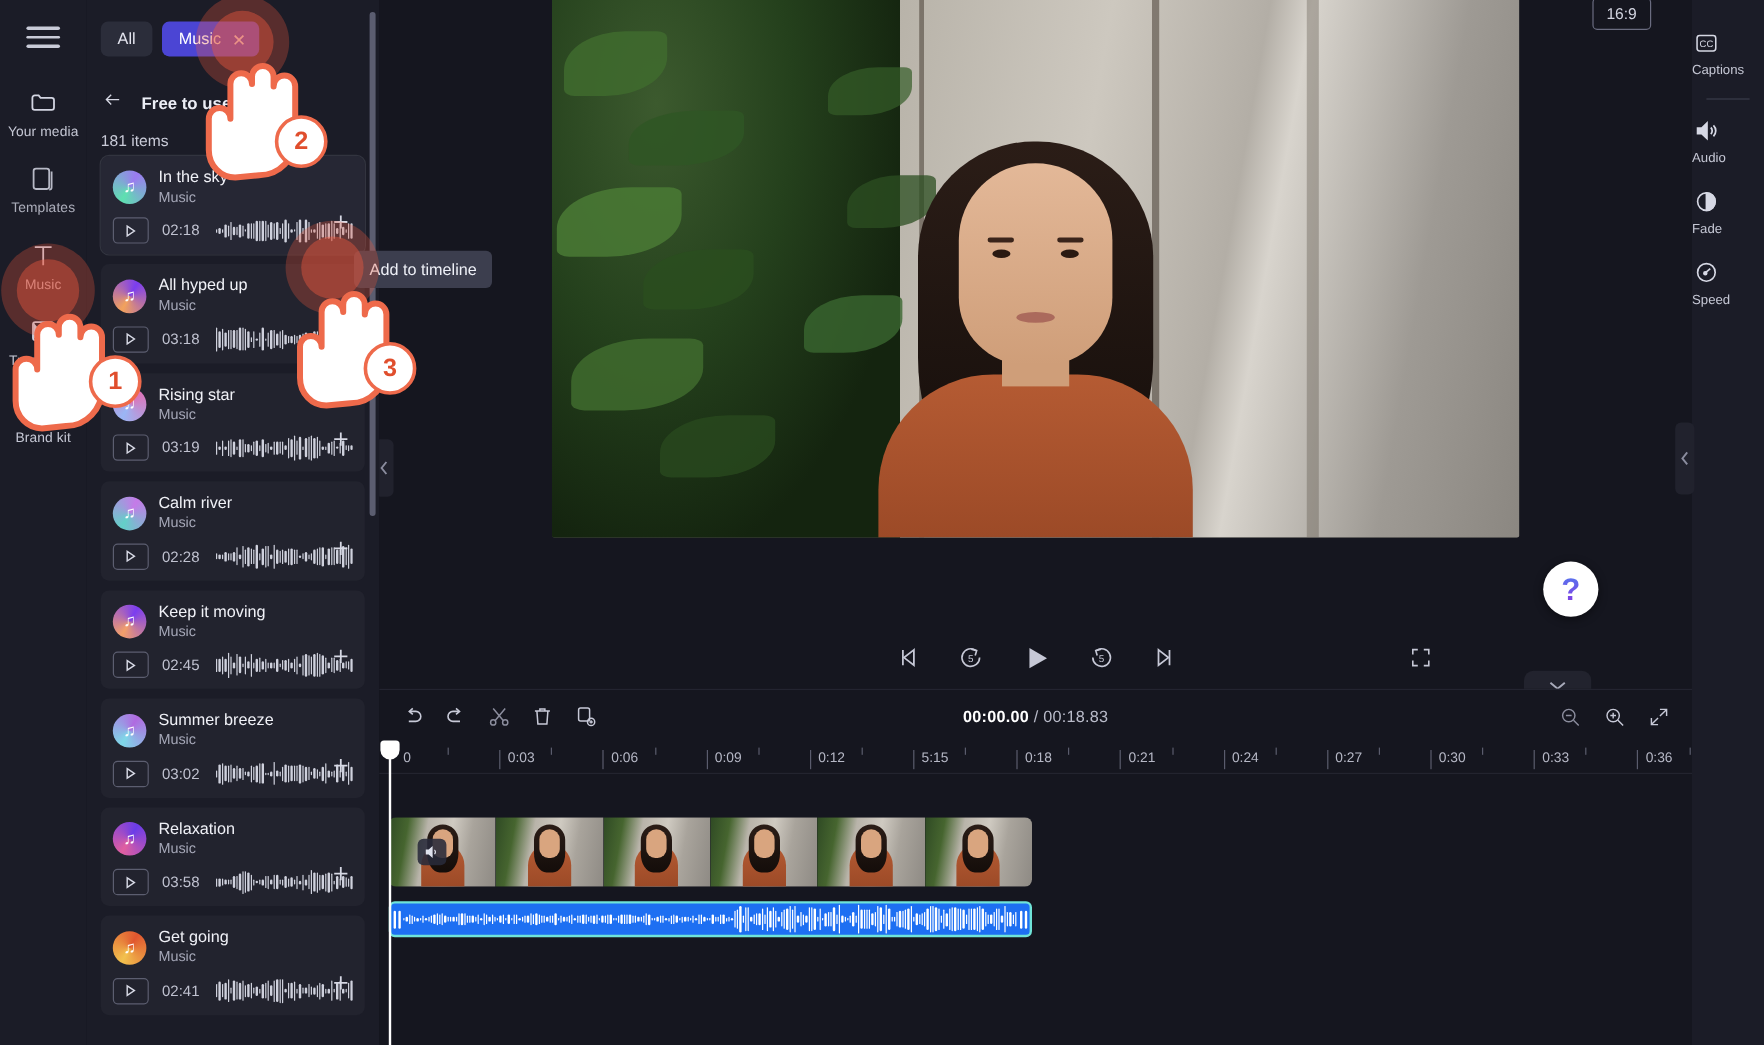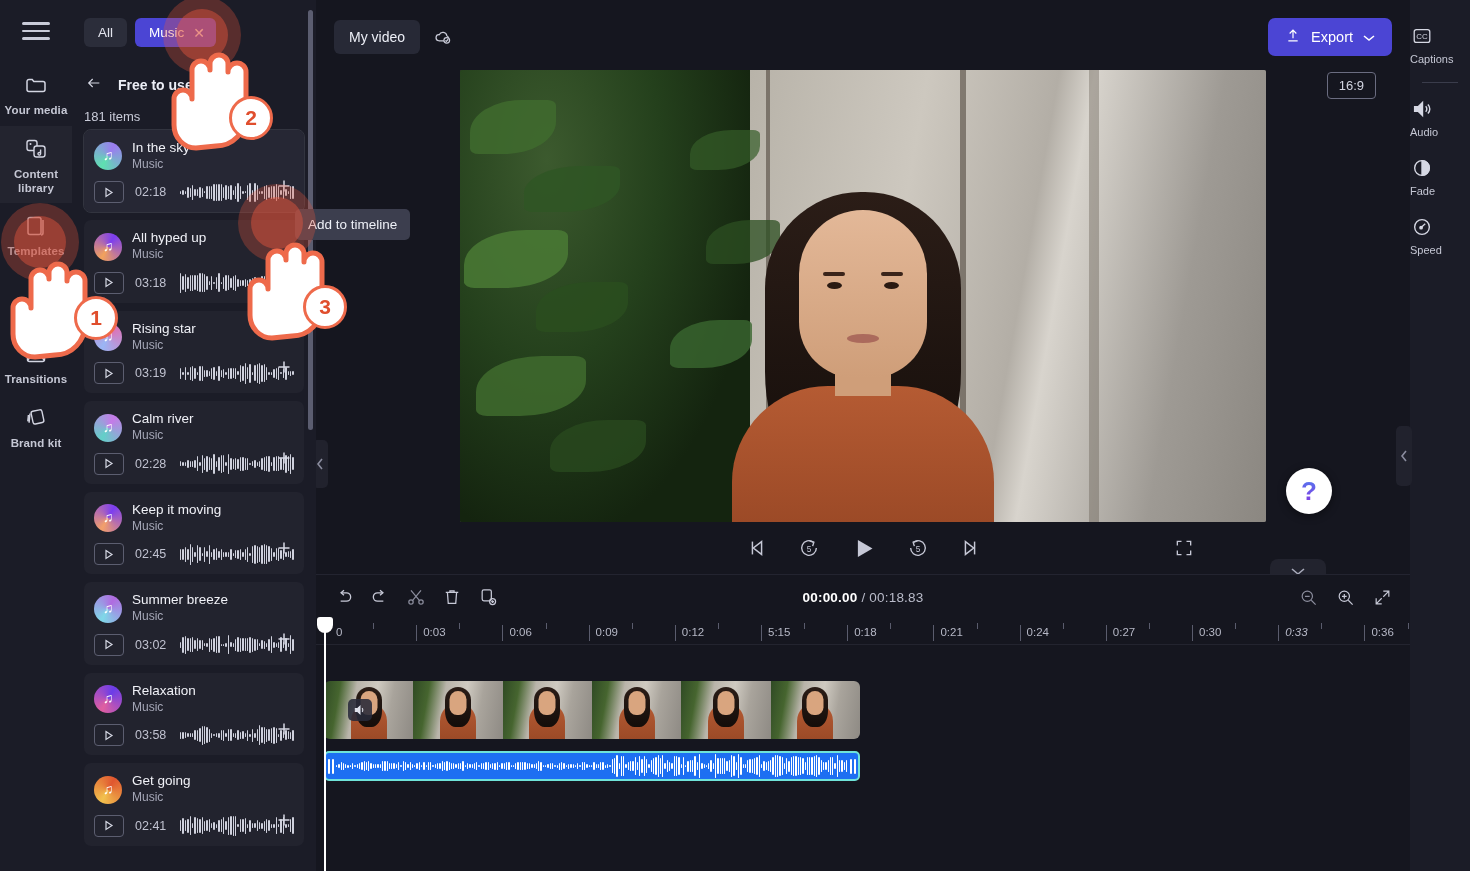--- a/index.html
+++ b/index.html
@@ -25,21 +25,21 @@
     position:relative; z-index:3;
   }
   .hamburger {
     width:72px; height:62px; display:flex; align-items:center; justify-content:center;
     cursor:pointer;
   }
   .ham-lines { width:28px; }
   .ham-lines i { display:block; height:2.5px; background:#c9cbd8; margin:5px 0; border-radius:2px;}
   .rail-item {
     width:72px; padding:10px 2px 8px; display:flex; flex-direction:column;
-    align-items:center; gap:6px; cursor:pointer; position:relative;font-weight:bold;
+    align-items:center; gap:6px; cursor:pointer; position:relative;
   }
   .rail-item.active { background:#23242f; }
   .rail-ico { height:26px; display:flex; align-items:center; justify-content:center; color:#d3d5e2;}
   .rail-lbl { font-size:11.5px; color:#c5c7d4; text-align:center; line-height:1.2; letter-spacing:.1px;}
   .rail-item.dim .rail-lbl, .rail-item.dim .rail-ico { opacity:.85; }
 
   
   .panel {
     width:244px; flex:0 0 244px; background:#1b1c27; height:871px;
     position:relative; overflow:hidden; z-index:2;
@@ -230,31 +230,20 @@
     <div class="rail-item">
       <span class="rail-ico">
         <svg width="24" height="24" viewBox="0 0 24 24" fill="none" stroke="currentColor" stroke-width="1.5">
           <path d="M3 8.5a2 2 0 0 1 2-2h3.2l1.6 2H19a2 2 0 0 1 2 2v6a2 2 0 0 1-2 2H5a2 2 0 0 1-2-2z"></path>
         </svg>
       </span>
       <span class="rail-lbl">Your media</span>
     </div>
 
 
-    <div class="rail-item active">
-      <span class="rail-ico">
-        <svg width="24" height="24" viewBox="0 0 24 24" fill="none" stroke="currentColor" stroke-width="1.4">
-          <rect x="3" y="3.5" width="10" height="10" rx="2.2"></rect>
-          <rect x="10" y="9" width="11" height="11" rx="2.6" fill="#23242f"></rect>
-          <circle cx="6.5" cy="7" r="1" fill="currentColor" stroke="none"></circle>
-          <path d="M16.6 12.6v4.2a1.3 1.3 0 1 1-1.1-1.3l1.1-.2"></path>
-        </svg>
-      </span>
-      <span class="rail-lbl">Content library</span>
-    </div>
 
     <div class="rail-item dim">
       <span class="rail-ico">
         <svg width="24" height="24" viewBox="0 0 24 24" fill="none" stroke="currentColor" stroke-width="1.5">
           <rect x="4" y="3.5" width="13" height="17" rx="2"></rect>
             <path d="M19 6v13a2 2 0 0 1-2 2"></path>
         </svg>
       </span>
       <span class="rail-lbl">Templates</span>
     </div>
@@ -886,44 +875,20 @@
           <div class="addbtn"><svg width="16" height="16" viewBox="0 0 16 16" fill="none" stroke="#d6d8e4" stroke-width="1.5">
               <path d="M8 2.5v11M2.5 8h11"></path>
             </svg></div>
         </div>
       </div>
     <div class="panel-scroll"></div>
   </div>
 
   <div class="main">
 
-    <div class="topbar">
-      <div class="vidname">My video</div>
-      <span class="cloud">
-        <svg width="22" height="20" viewBox="0 0 24 24" fill="none" stroke="currentColor" stroke-width="1.5">
-          <path d="M7 16.5a3.6 3.6 0 0 1 .5-7.2 4.8 4.8 0 0 1 9.1 1.2A3.4 3.4 0 0 1 17 16.5z"></path>
-          <circle cx="16.5" cy="16" r="3.4" fill="#15161f"></circle>
-          <path d="M14.9 16.2l1.1 1.1 2.2-2.6"></path>
-        </svg>
-      </span>
-      <div class="spacer"></div>
-      <button class="export">
-        <span>
-          <svg width="16" height="17" viewBox="0 0 24 24" fill="none" stroke="#fff" stroke-width="1.8">
-            <path d="M12 16V4M7 9l5-5 5 5M5 20h14"></path>
-          </svg>
-        </span>
-        <span>Export</span>
-        <span>
-          <svg width="12" height="8" viewBox="0 0 12 8" fill="none" stroke="#fff" stroke-width="1.6">
-              <path d="M1 2l5 4 5-4"></path>
-            </svg>
-        </span>
-      </button>
-    </div>
 
     <div class="stage">
       <div class="ratio">16:9</div>
 
       <div class="sidearrow" style="left:-4px; top:366px;">
         <svg width="8" height="12" viewBox="0 0 8 12" fill="none" stroke="currentColor" stroke-width="1.6">
             <path d="M6 1L2 6l4 5"></path>
           </svg>
       </div>
       <div class="sidearrow" style="right:-2px; top:352px; height:60px;">
@@ -1089,21 +1054,21 @@
           <div class="tick" style="left: 531.2px;">0:18</div>
           <div class="minor" style="left: 574.3px;"></div>
           <div class="tick" style="left: 617.4px;">0:21</div>
           <div class="minor" style="left: 660.5px;"></div>
           <div class="tick" style="left: 703.6px;">0:24</div>
           <div class="minor" style="left: 746.7px;"></div>
           <div class="tick" style="left: 789.8px;">0:27</div>
           <div class="minor" style="left: 832.9px;"></div>
           <div class="tick" style="left: 876px;">0:30</div>
           <div class="minor" style="left: 919.1px;"></div>
-          <div class="tick" style="left: 962.2px; font-style: italic;">0:33</div>
+          <div class="tick" style="left: 962.2px;">0:33</div>
           <div class="minor" style="left: 1005.3px;"></div>
           <div class="tick" style="left: 1048.4px;">0:36</div>
           <div class="minor" style="left: 1091.5px;"></div>
         </div>
 
       <div class="playhead"></div>
 
       <div class="tracks">
         <div class="vclip" id="vclip">
 

